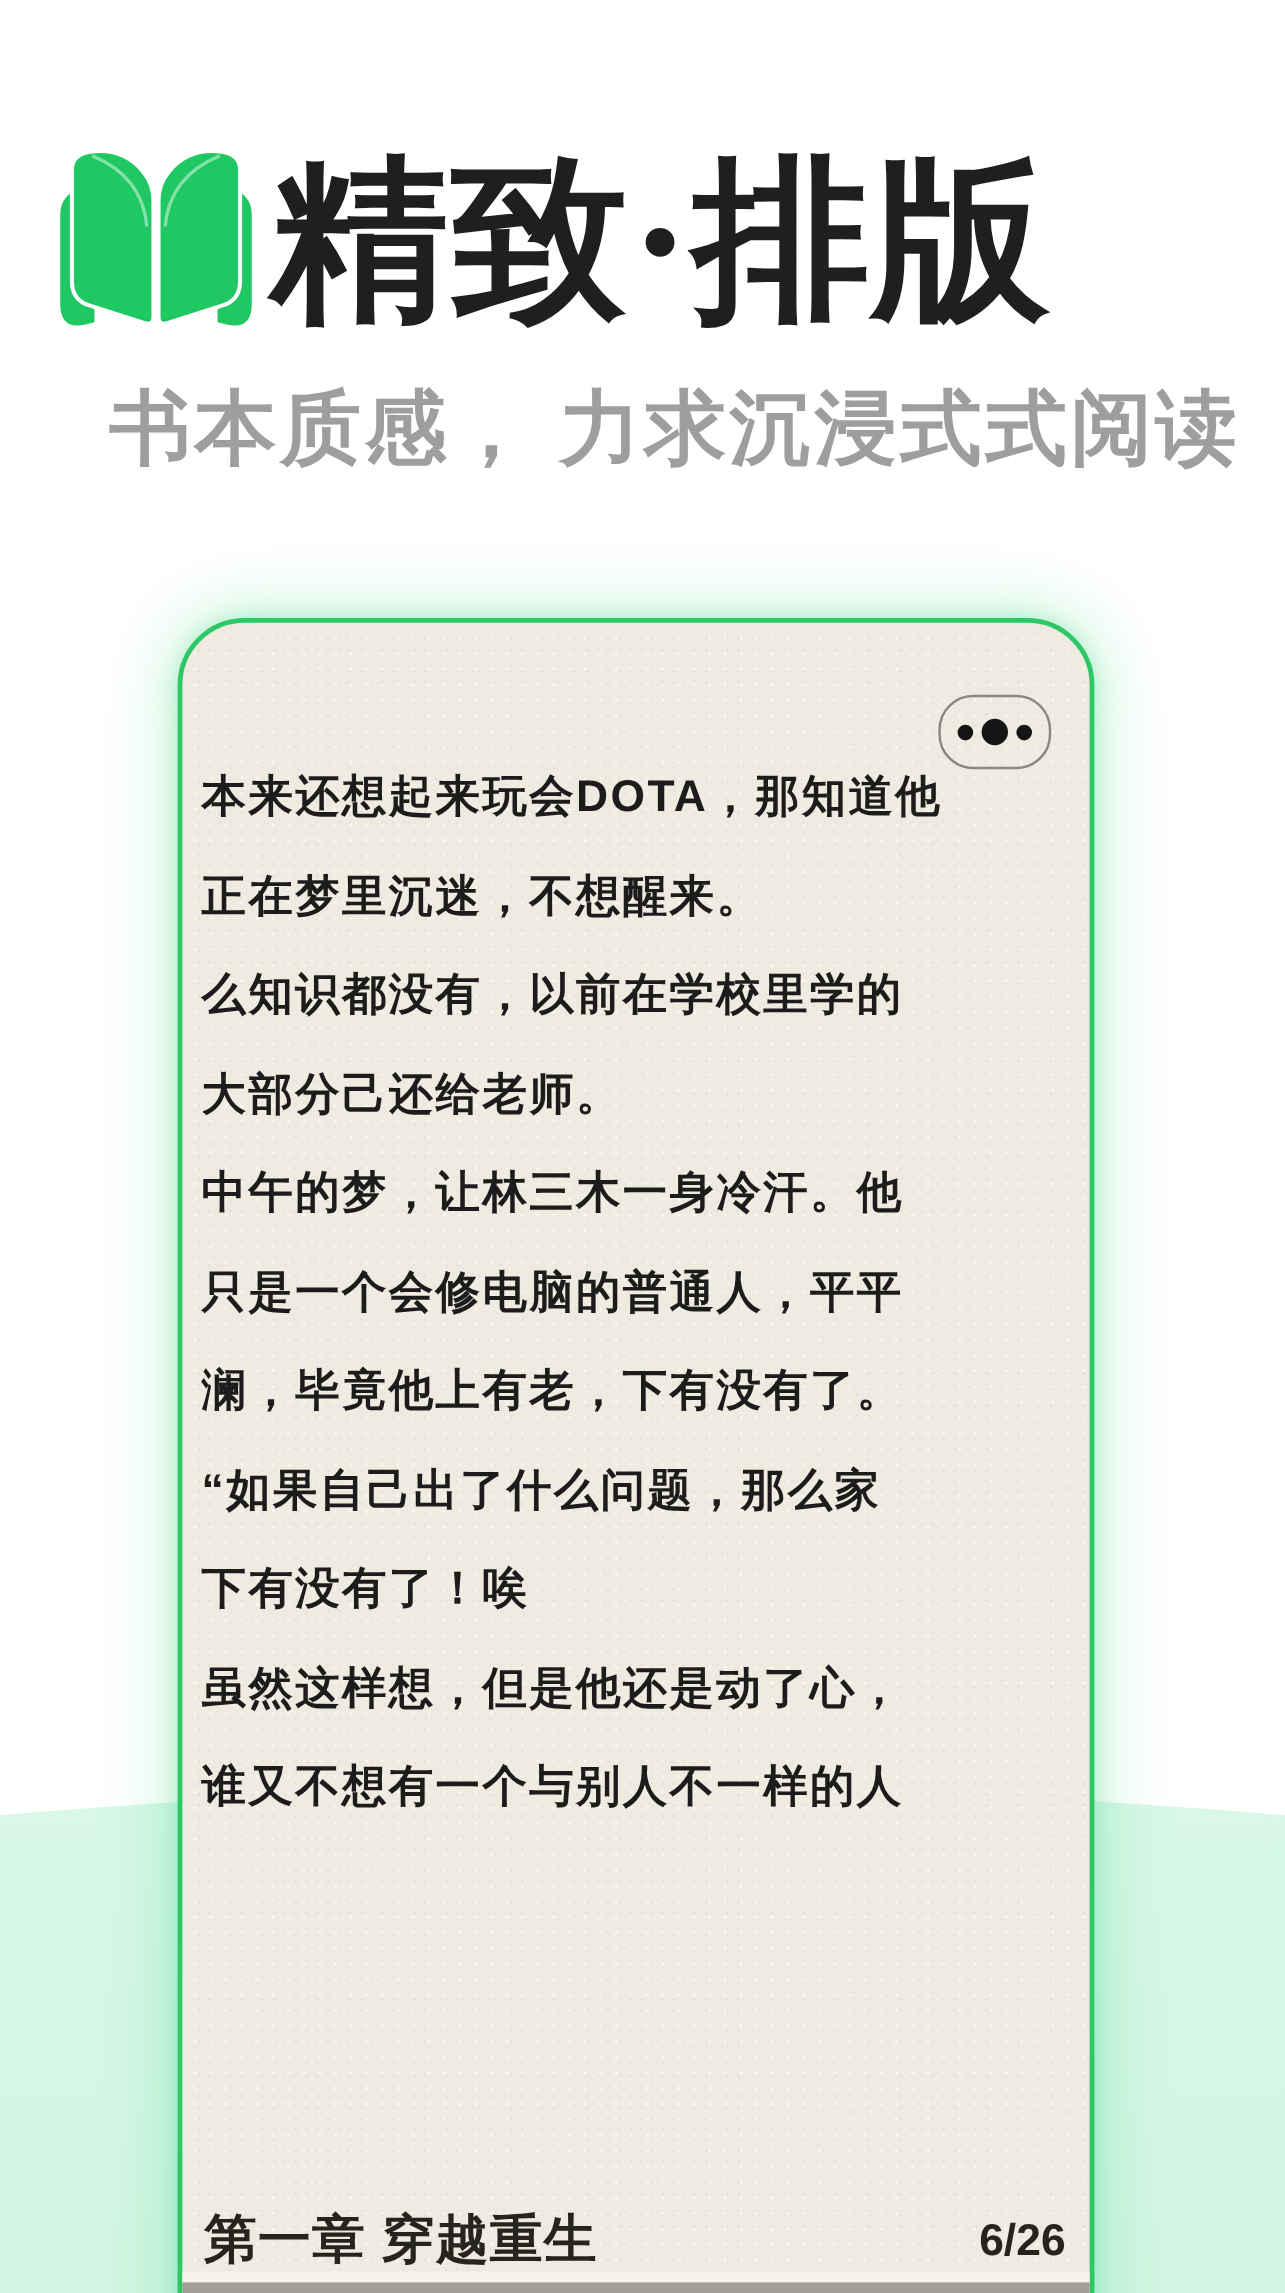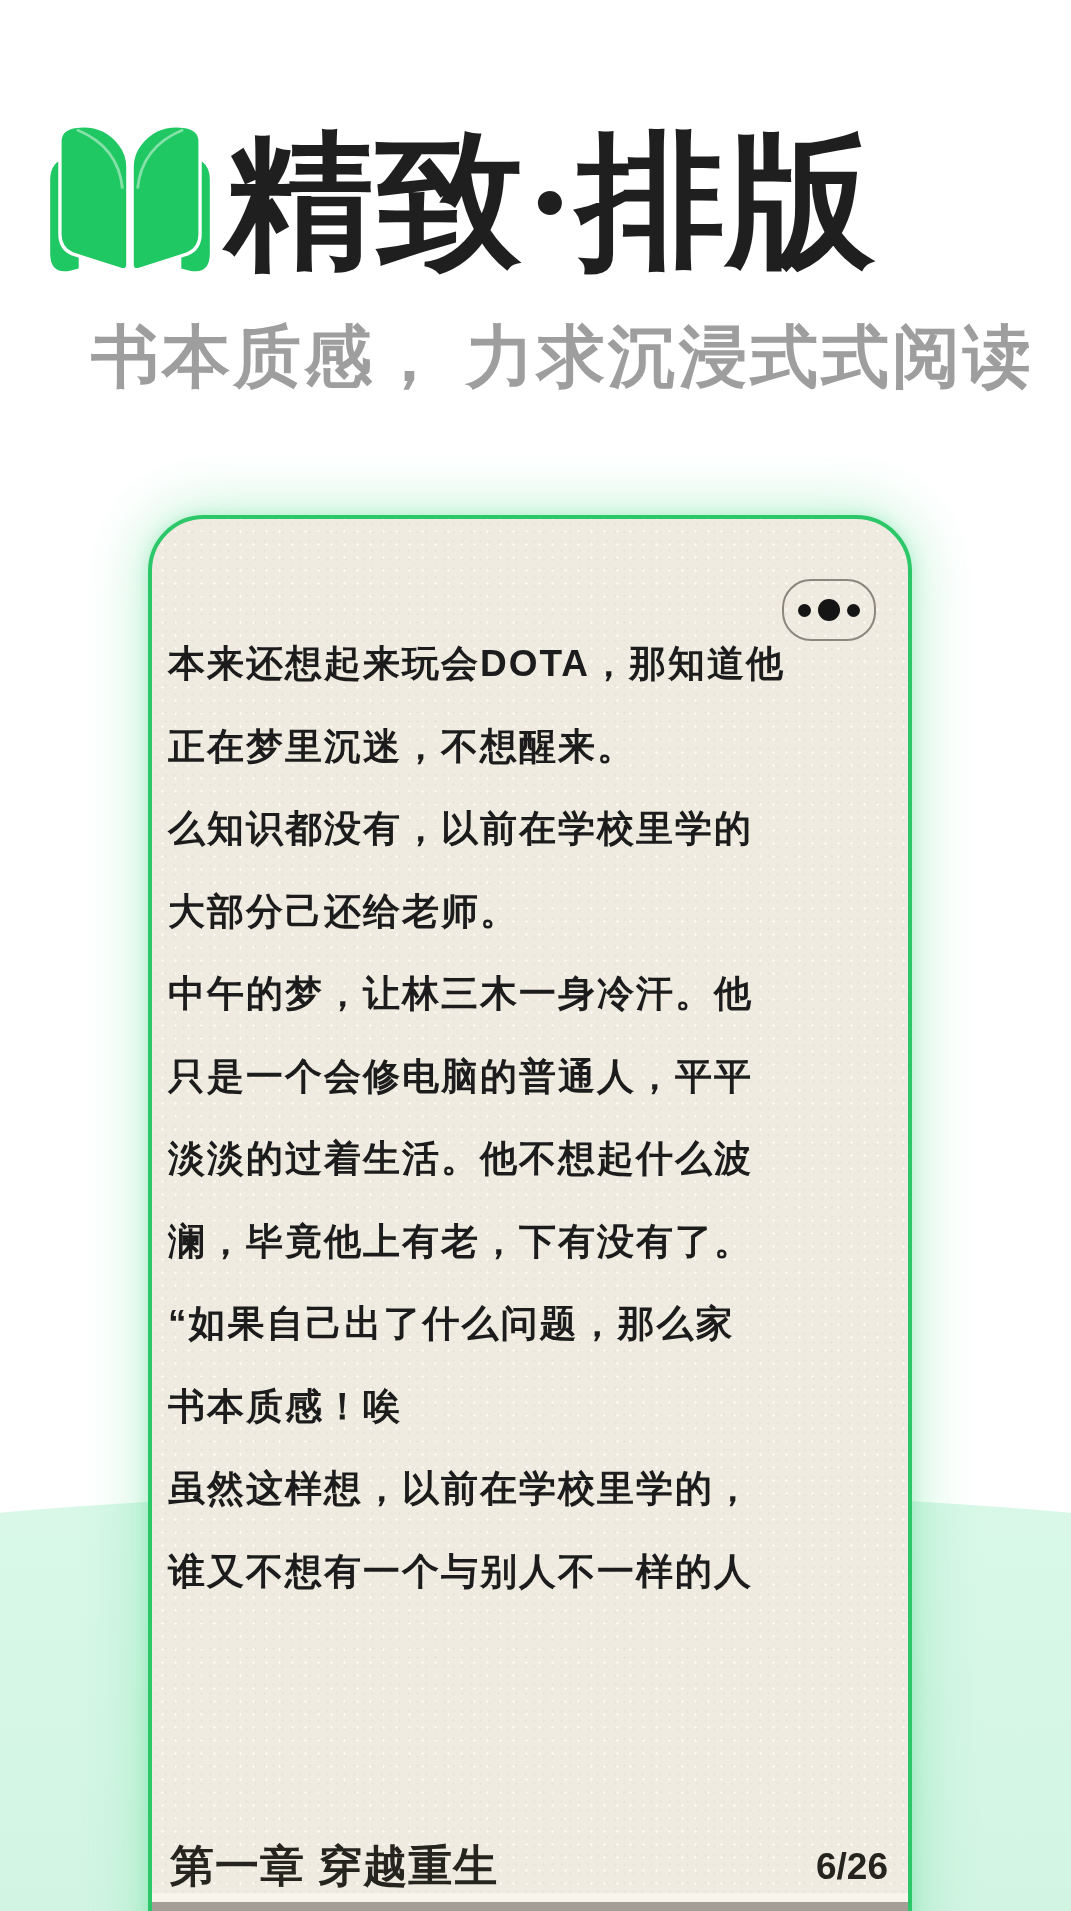--- a/index.html
+++ b/index.html
@@ -143,25 +143,24 @@
     <span class="dot small"></span>
   </div>
 
   <div class="reader-text">
       <span class="reader-line">本来还想起来玩会DOTA，那知道他</span>
       <span class="reader-line">正在梦里沉迷，不想醒来。</span>
       <span class="reader-line">么知识都没有，以前在学校里学的</span>
       <span class="reader-line">大部分己还给老师。</span>
       <span class="reader-line">中午的梦，让林三木一身冷汗。他</span>
       <span class="reader-line">只是一个会修电脑的普通人，平平</span>
-      <span class="reader-line">淡淡的过着生活。他不想起什么波</span>
       <span class="reader-line">澜，毕竟他上有老，下有没有了。</span>
       <span class="reader-line">“如果自己出了什么问题，那么家</span>
-      <span class="reader-line">书本质感！唉</span>
-      <span class="reader-line">虽然这样想，以前在学校里学的，</span>
+      <span class="reader-line">下有没有了！唉</span>
+      <span class="reader-line">虽然这样想，但是他还是动了心，</span>
       <span class="reader-line">谁又不想有一个与别人不一样的人</span>
     </div>
 
   <div class="reader-footer">
     <span class="footer-chapter">第一章 穿越重生</span>
     <span class="footer-page">6/26</span>
   </div>
 
   <div class="bottom-gap"></div>
   <div class="bottom-bar"></div>

